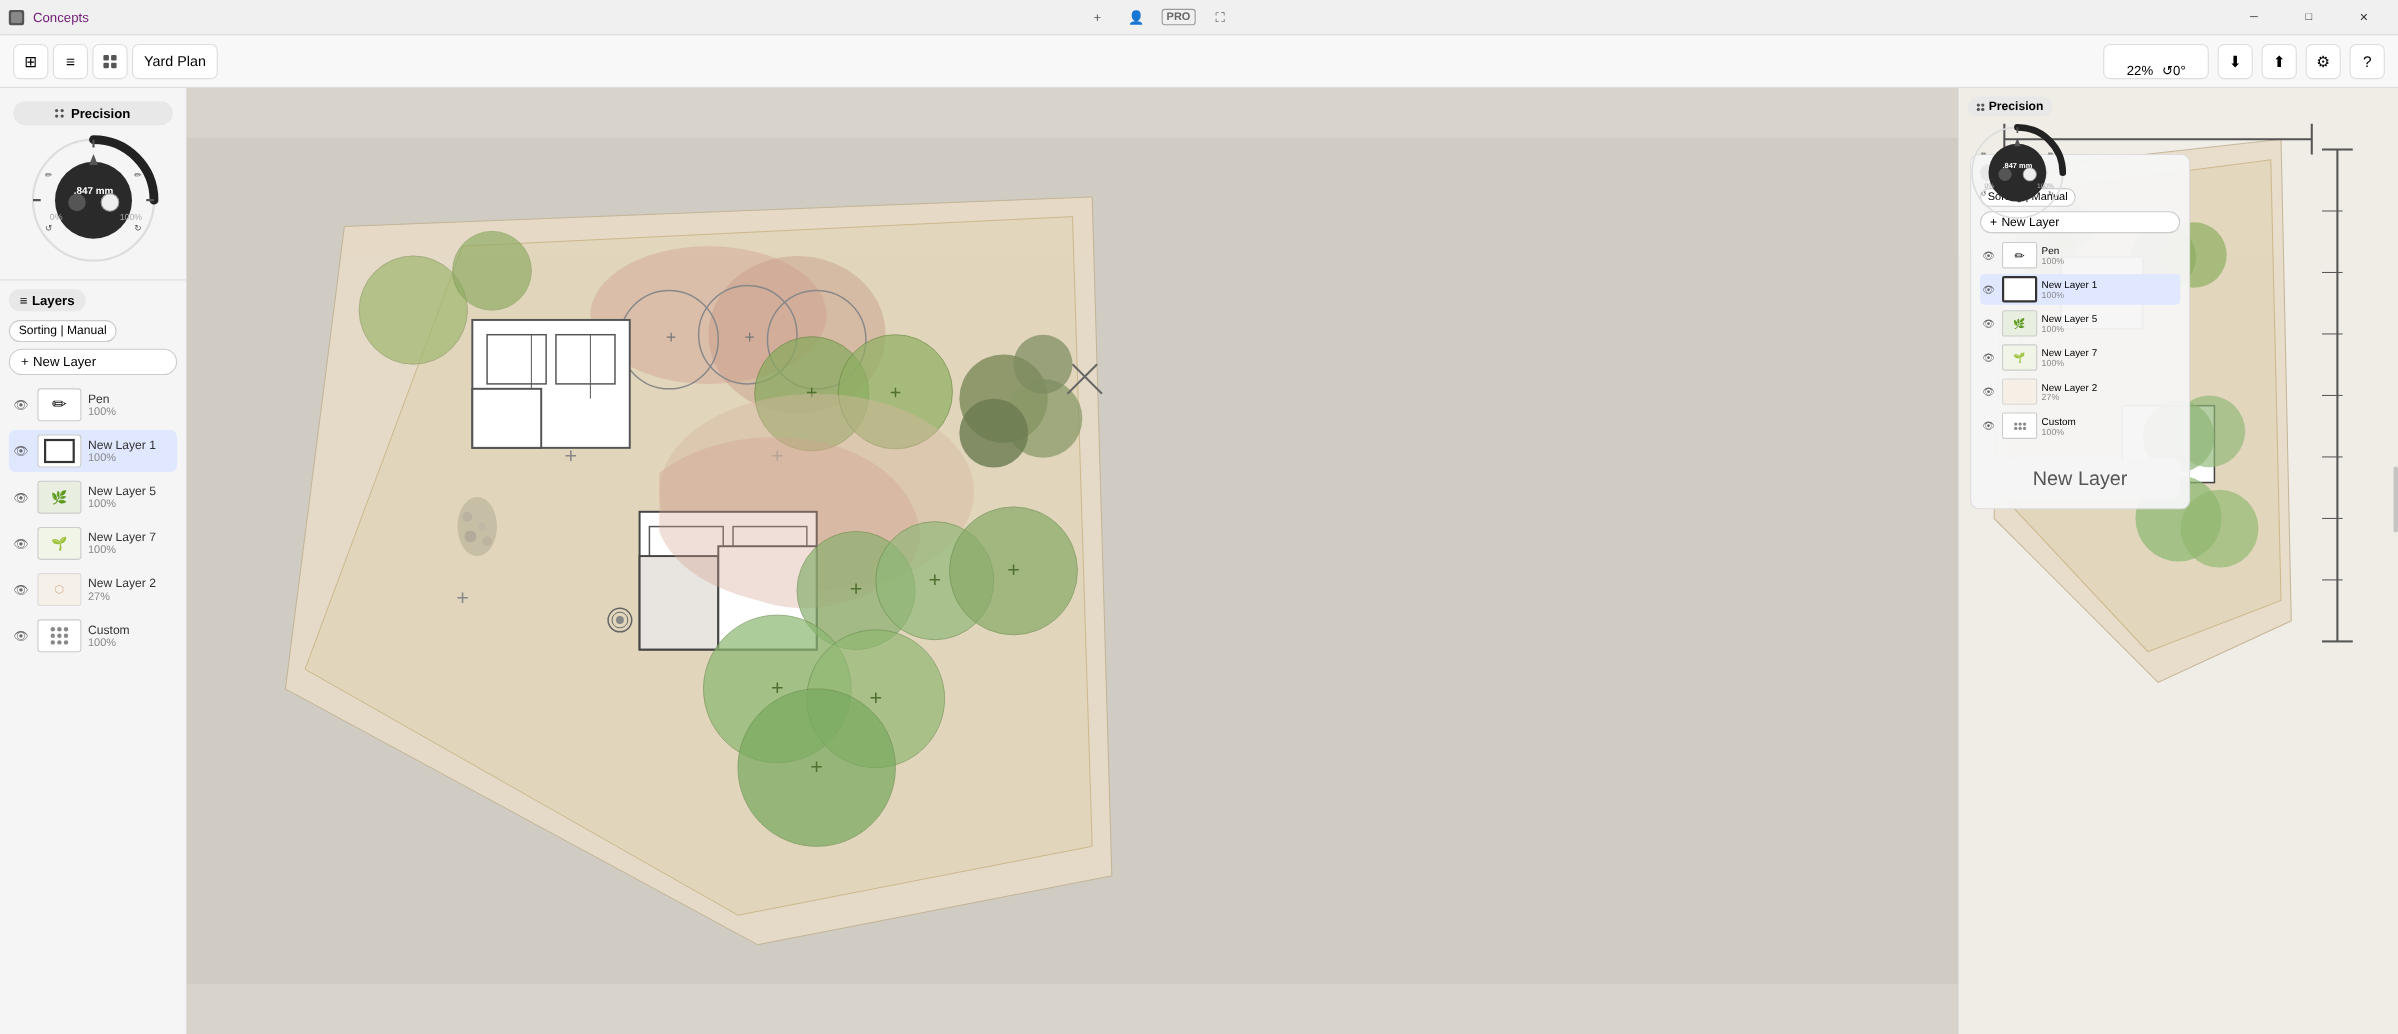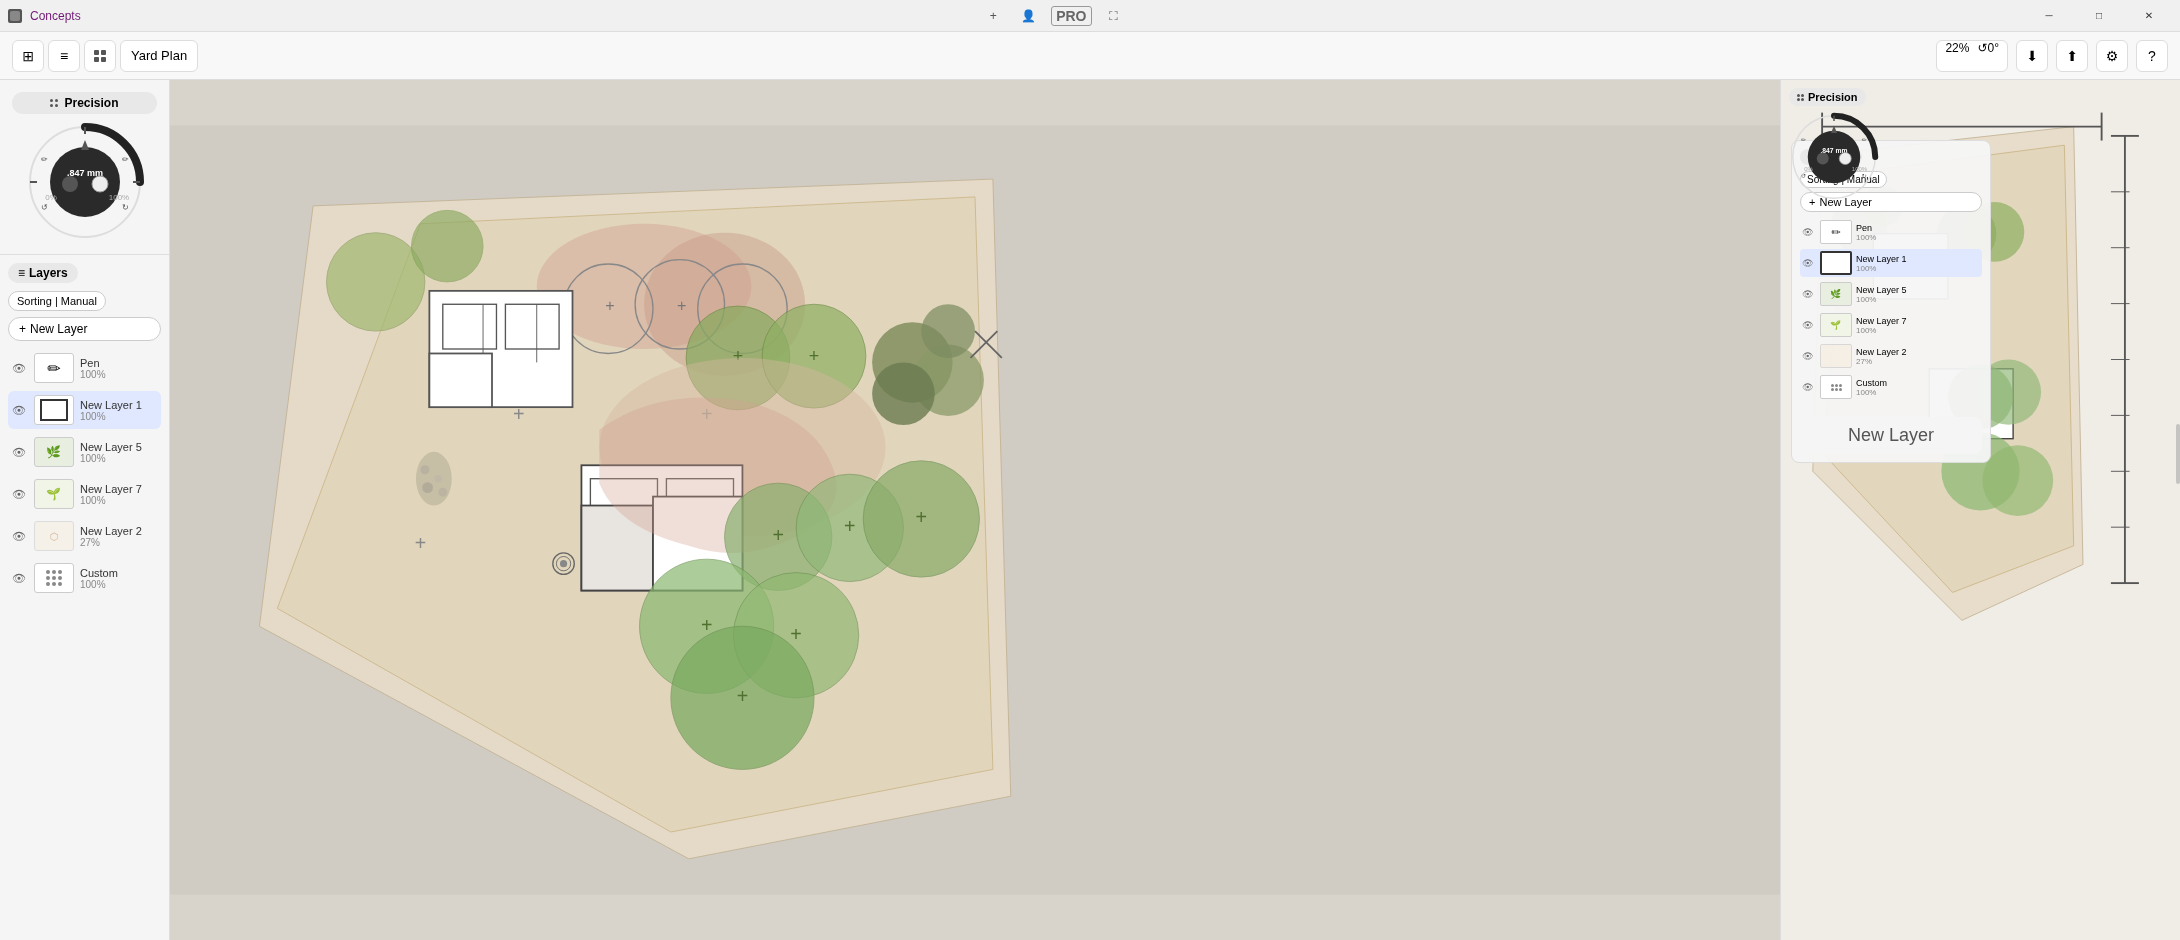--- a/index.html
+++ b/index.html
@@ -59,21 +59,21 @@
       font-size: 12px;
       color: #555;
       border-radius: 3px;
     }
     .titlebar-center {
       display: flex;
       align-items: center;
       gap: 8px;
     }
     .pro-badge {
-      font-size: 14px;
+      font-size: 10px;
       font-weight: bold;
       color: #666;
       border: 1px solid #999;
       border-radius: 3px;
       padding: 1px 4px;
       text-align: right;
     }
 
     
     .toolbar {
@@ -111,26 +111,26 @@
       border-radius: 6px;
       cursor: pointer;
       display: flex;
       align-items: center;
       justify-content: center;
       font-size: 14px;
     }
     .spacer { flex: 1; }
     .zoom-control {
       display: flex;
-      align-items: flex-start;
+      align-items: flex-end;
       gap: 4px;
       border: 1px solid #ddd;
       border-radius: 6px;
       background: white;
-      padding: 0 8px;
+      padding: 0 20px;
       height: 32px;
       font-size: 12px;
     }
 
     
     .app-body {
       display: flex;
       flex-direction: column;
       flex: 1;
       overflow: hidden;

